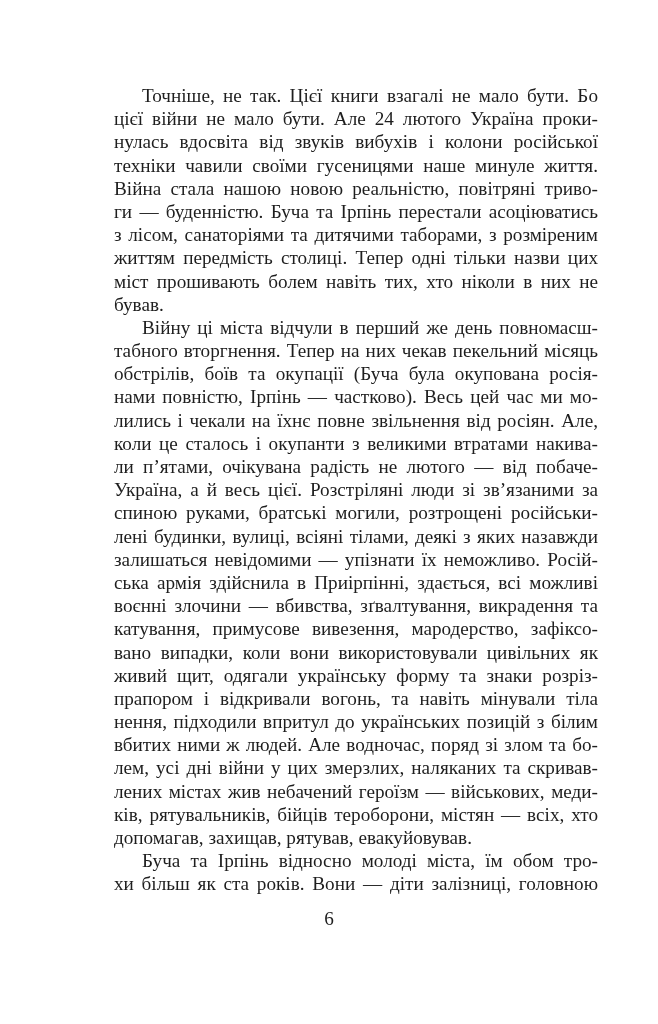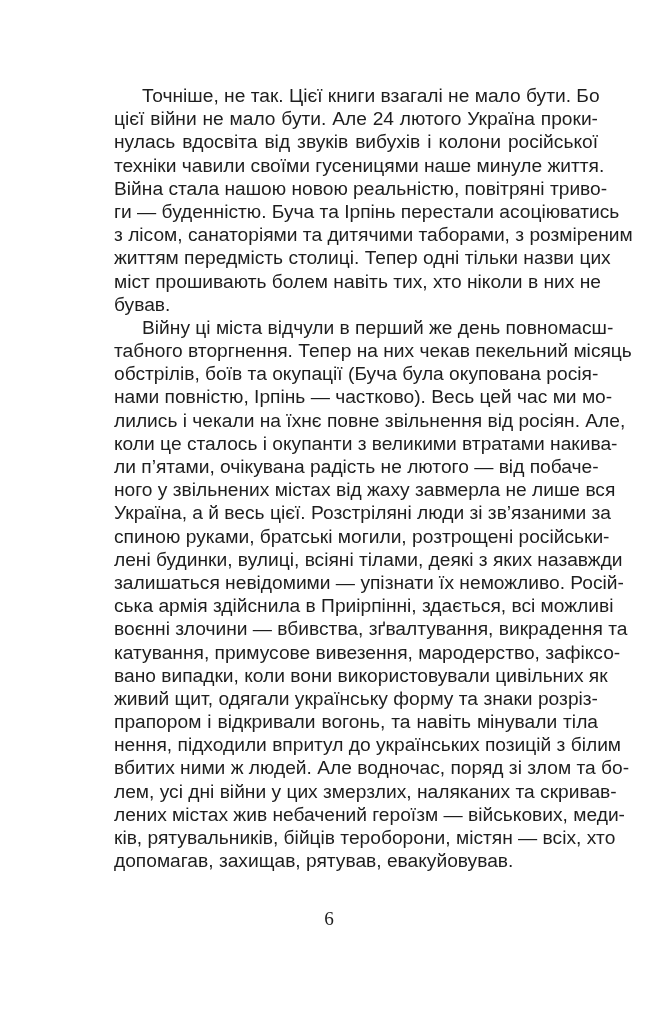--- a/index.html
+++ b/index.html
@@ -18,21 +18,21 @@
       left: 0; top: 0;
       width: 658px;
       height: 1024px;
       background: #ffffff;
     }
     .text-block {
       position: absolute;
       left: 114px;
       top: 84px;
       width: 484px;
-      font-family: Liberation Sans, sans-serif;
+      font-family: Liberation Serif, serif;
       font-size: 19.2px;
       line-height: 23.2px;
       color: #1e1e1e;
     }
     .line {
       display: block;
       white-space: nowrap;
       text-align: justify;
       text-align-last: justify;
       height: 23.2px;
@@ -74,36 +74,39 @@
     </div>
 
     <div>
       <span class="line indent">Війну ці міста відчули в перший же день повномасш-</span>
       <span class="line">табного вторгнення. Тепер на них чекав пекельний місяць</span>
       <span class="line">обстрілів, боїв та окупації (Буча була окупована росія-</span>
       <span class="line">нами повністю, Ірпінь — частково). Весь цей час ми мо-</span>
       <span class="line">лились і чекали на їхнє повне звільнення від росіян. Але,</span>
       <span class="line">коли це сталось і окупанти з великими втратами накива-</span>
       <span class="line">ли п’ятами, очікувана радість не лютого — від побаче-</span>
-      <span class="line">ного у звільнених містах від жаху завмерла не лише вся</span>
       <span class="line">Україна, а й весь цієї. Розстріляні люди зі зв’язаними за</span>
       <span class="line">спиною руками, братські могили, розтрощені російськи-</span>
       <span class="line">лені будинки, вулиці, всіяні тілами, деякі з яких назавжди</span>
       <span class="line">залишаться невідомими — упізнати їх неможливо. Росій-</span>
       <span class="line">ська армія здійснила в Приірпінні, здається, всі можливі</span>
       <span class="line">воєнні злочини — вбивства, зґвалтування, викрадення та</span>
       <span class="line">катування, примусове вивезення, мародерство, зафіксо-</span>
       <span class="line">вано випадки, коли вони використовували цивільних як</span>
       <span class="line">живий щит, одягали українську форму та знаки розріз-</span>
       <span class="line">прапором і відкривали вогонь, та навіть мінували тіла</span>
       <span class="line">нення, підходили впритул до українських позицій з білим</span>
       <span class="line">вбитих ними ж людей. Але водночас, поряд зі злом та бо-</span>
       <span class="line">лем, усі дні війни у цих змерзлих, наляканих та скривав-</span>
       <span class="line">лених містах жив небачений героїзм — військових, меди-</span>
       <span class="line">ків, рятувальників, бійців тероборони, містян — всіх, хто</span>
       <span class="line last">допомагав, захищав, рятував, евакуйовував.</span>
     </div>
 
+    <div>
+      <span class="line indent">Буча та Ірпінь відносно молоді міста, їм обом тро-</span>
+      <span class="line">хи більш як ста років. Вони — діти залізниці, головною</span>
+    </div>
 
   </div>
 
   <div class="page-number">6</div>
 </div>
 
 </body></html>

